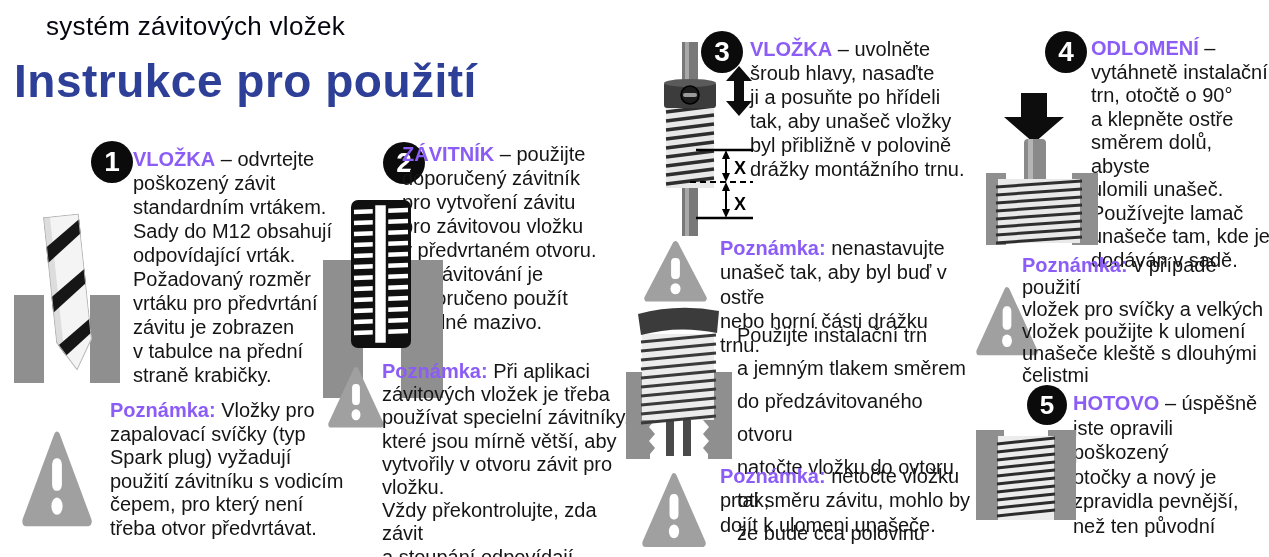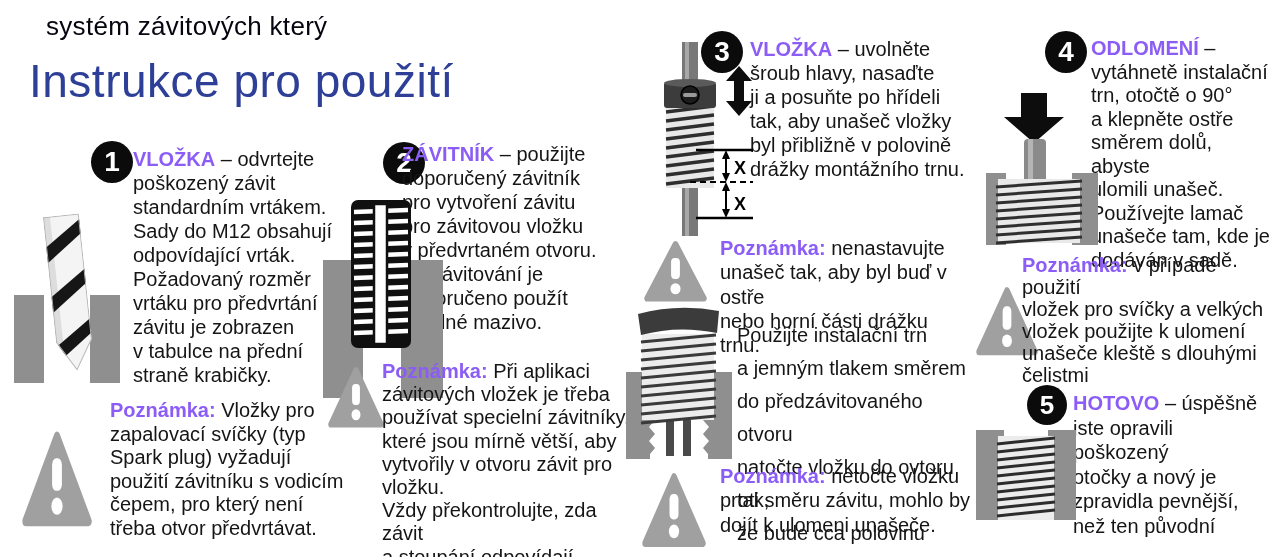--- a/index.html
+++ b/index.html
@@ -10,39 +10,39 @@
     color:#141414;
     position:relative;
     overflow:hidden;
   }
   .abs { position:absolute; }
   .kicker {
     position:absolute; left:46px; top:11px;
     font-size:26px; color:#05050f; letter-spacing:.3px;
   }
   .title {
-    position:absolute; left:29px; top:54px;
-    font-size:46px; font-weight:400; color:#2d3f96; letter-spacing:.5px;
+    position:absolute; left:14px; top:54px;
+    font-size:46px; font-weight:700; color:#2d3f96; letter-spacing:.5px;
   }
   .badge {
     position:absolute; width:42px; height:42px; border-radius:50%;
     background:#0b0b0b; color:#ffffff; font-weight:700; font-size:28px;
     display:flex; align-items:center; justify-content:center;
   }
   .txt {
     position:absolute; font-size:20px; line-height:24px; color:#151515;
   }
   .txt b { font-weight:700; color:#8b5cf6; }
   .pre { white-space:pre-line; }
   svg { display:block; }
 </style>
 </head>
 <body>
 
-<div class="kicker">systém závitových který</div>
+<div class="kicker">systém závitových vložek</div>
 <div class="title">Instrukce pro použití</div>
 
 <div class="badge" style="left:91px;top:141px">1</div>
 <div class="txt" style="left:133px;top:147px;width:224px"><b>VLOŽKA</b> <span class="pre">– odvrtejte
 poškozený závit
 standardním vrtákem.
 Sady do M12 obsahují
 odpovídající vrták.
 Požadovaný rozměr
 vrtáku pro předvrtání

